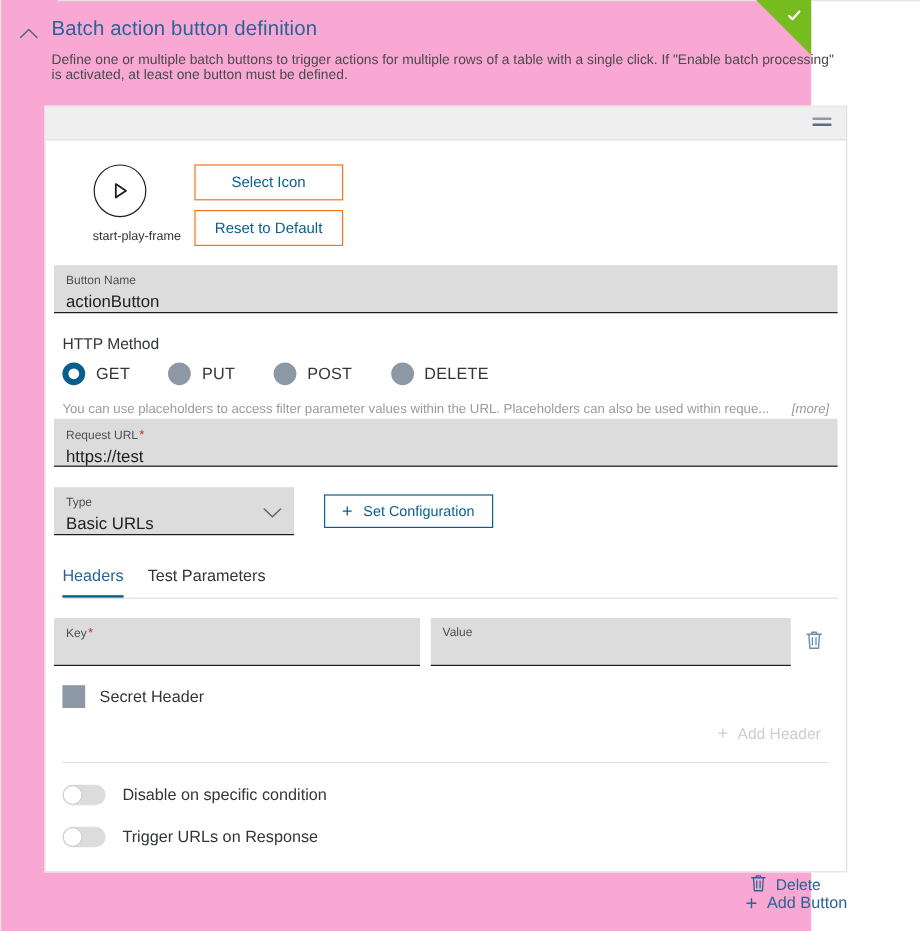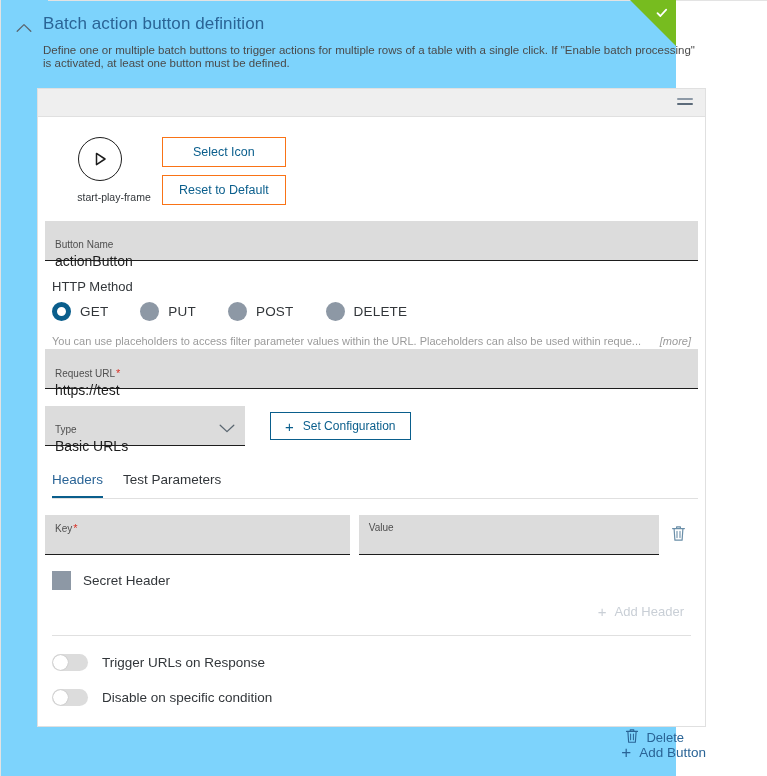--- a/index.html
+++ b/index.html
@@ -6,21 +6,21 @@
   html, body {
     width: 767px; height: 776px;
     background: #ffffff;
     font-family: "Liberation Sans", sans-serif;
     overflow: hidden;
   }
 
   .page {
     position: relative;
     width: 676px; height: 776px;
-    background: #7dd3fc;
+    background: #f9a8d4;
   }
 
   
   .left-rail {
     position: absolute; left: 0; top: 0;
     width: 1px; height: 776px;
     background: #e3e3e3;
   }
   .top-rule {
     position: absolute; left: 48px; top: 0;
@@ -151,21 +151,21 @@
     cursor: pointer;
     white-space: nowrap;
   }
   .btn-outline.wide { min-width: 122px; }
 
   
   .field {
     background: #dcdcdc;
     border-bottom: 1.6px solid #1d1d1d;
     height: 40px;
-    padding: 18px 10px 0 10px;
+    padding: 8px 10px 0 10px;
     position: relative;
   }
   .field .flabel {
     font-size: 10px;
     color: #4f4f4f;
     line-height: 12px;
     display: block;
   }
   .field .fvalue {
     font-size: 14px;
@@ -530,27 +530,27 @@
           <span>Add Header</span>
         </div>
       </div>
 
       <div class="divider"></div>
 
       <div class="toggle-row">
         <div class="toggle">
             <div class="knob"></div>
           </div>
-        <div class="toggle-label">Trigger URLs on Response</div>
+        <div class="toggle-label">Disable on specific condition</div>
       </div>
       <div class="toggle-row">
         <div class="toggle">
             <div class="knob"></div>
           </div>
-        <div class="toggle-label">Disable on specific condition</div>
+        <div class="toggle-label">Trigger URLs on Response</div>
       </div>
 
       <div class="delete-row">
         <div class="link-blue">
           <span>
             <svg width="14" height="16" viewBox="0 0 15 17">
               <path d="M1.6 3.6 H13.4" stroke="#2a6496" stroke-width="1.2" fill="none" stroke-linecap="round"></path>
               <path d="M5.6 3.4 V1.9 H9.4 V3.4" stroke="#2a6496" stroke-width="1.2" fill="none" stroke-linejoin="round"></path>
               <path d="M3.1 3.8 L3.9 15.2 H11.1 L11.9 3.8" stroke="#2a6496" stroke-width="1.2" fill="none" stroke-linejoin="round"></path>
               <path d="M6 6.4 V12.6 M9 6.4 V12.6" stroke="#2a6496" stroke-width="1.1" fill="none" stroke-linecap="round"></path>

